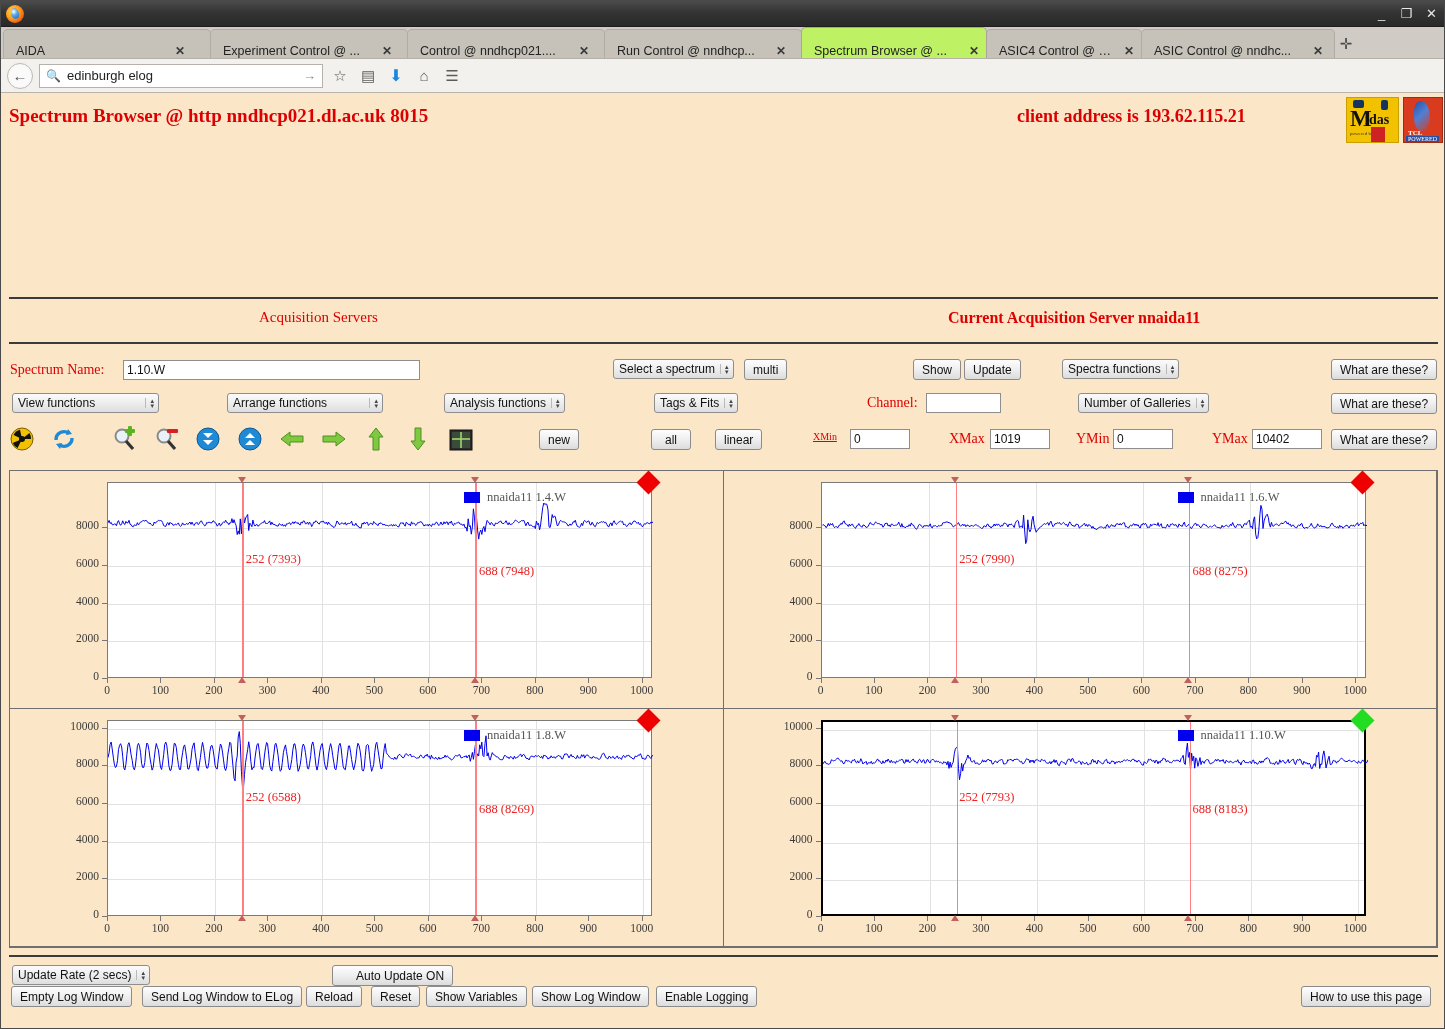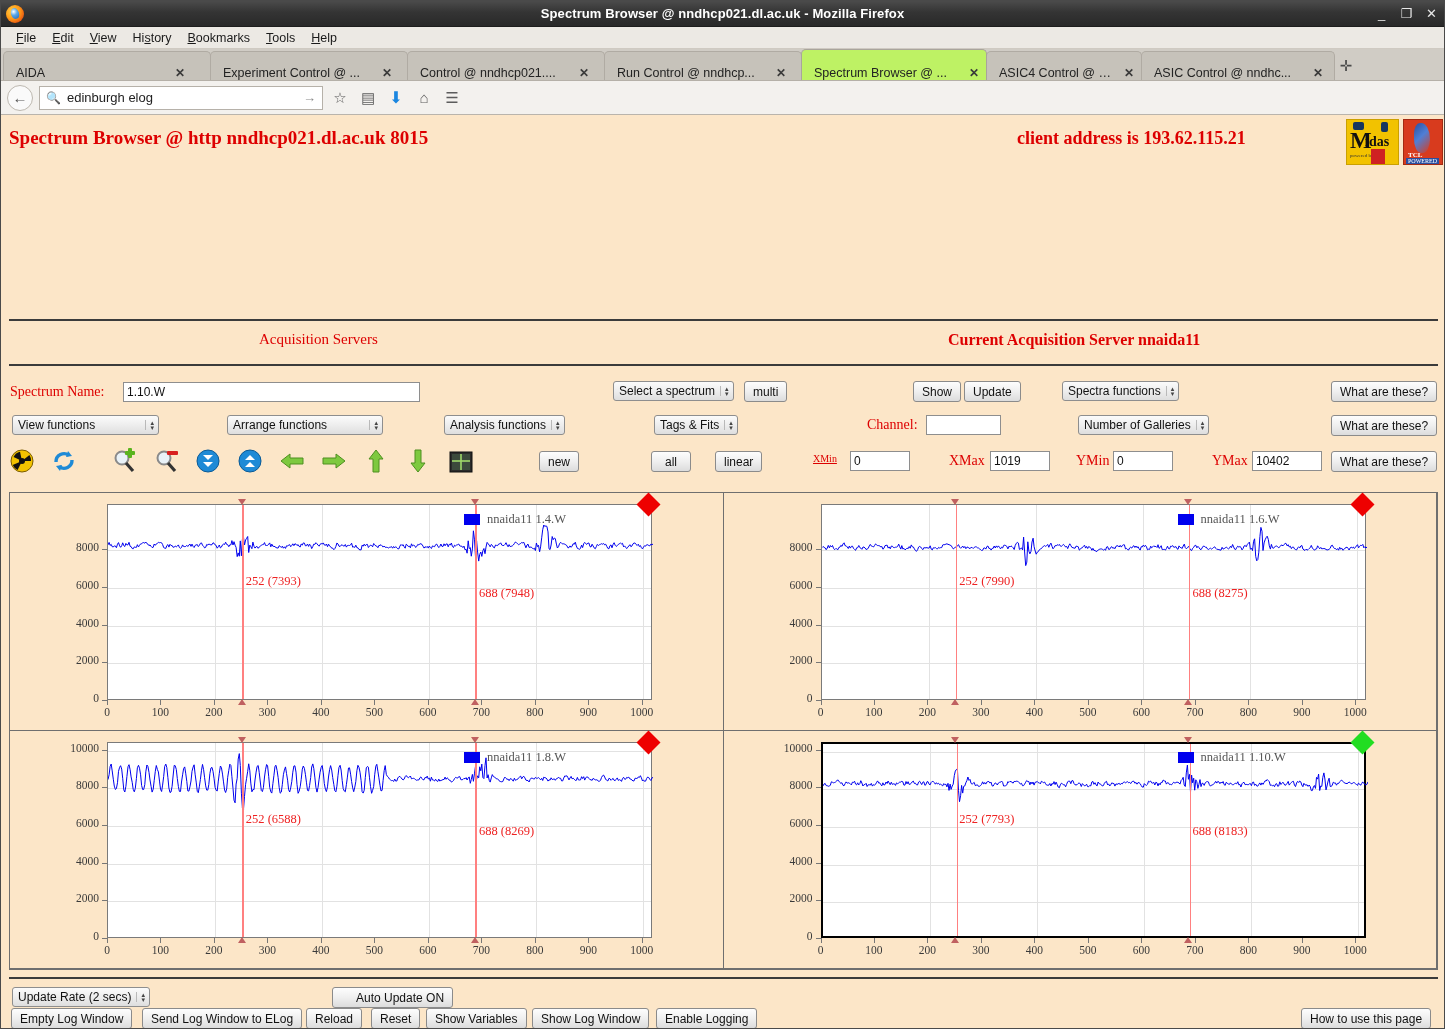--- a/index.html
+++ b/index.html
@@ -283,37 +283,27 @@
   .trace { position: absolute; left:0; top:0; }
   .tickmark { position: absolute; width: 1px; background: #777; }
 </style>
 </head>
 <body>
 
 <div id="window">
 
   <div id="titlebar">
     <div id="ff-logo"></div>
-    <div id="title-text">Spectrum Browser @ nndhcp021.dl.ac.uk - Mozilla Firefox</div>
     <div class="win-btns">
       <span class="win-btn">_</span>
       <span class="win-btn">❐</span>
       <span class="win-btn">✕</span>
     </div>
   </div>
 
-  <div id="menubar">
-    <span class="menu-item"><u>F</u><span>ile</span></span>
-    <span class="menu-item"><u>E</u>dit</span>
-    <span class="menu-item"><u>V</u>iew</span>
-    <span class="menu-item">Hi<u>s</u>tory</span>
-    <span class="menu-item"><u>B</u>ookmarks</span>
-    <span class="menu-item"><u>T</u>ools</span>
-    <span class="menu-item"><u>H</u>elp</span>
-  </div>
 
   <div id="tabstrip">
     <div class="tab" id="tab-w1">
       <span class="tab-label">AIDA</span>
       <span class="tab-close">✕</span>
     </div>
     <div class="tab" id="tab-w2">
       <span class="tab-label">Experiment Control @ ...</span>
       <span class="tab-close">✕</span>
     </div>

